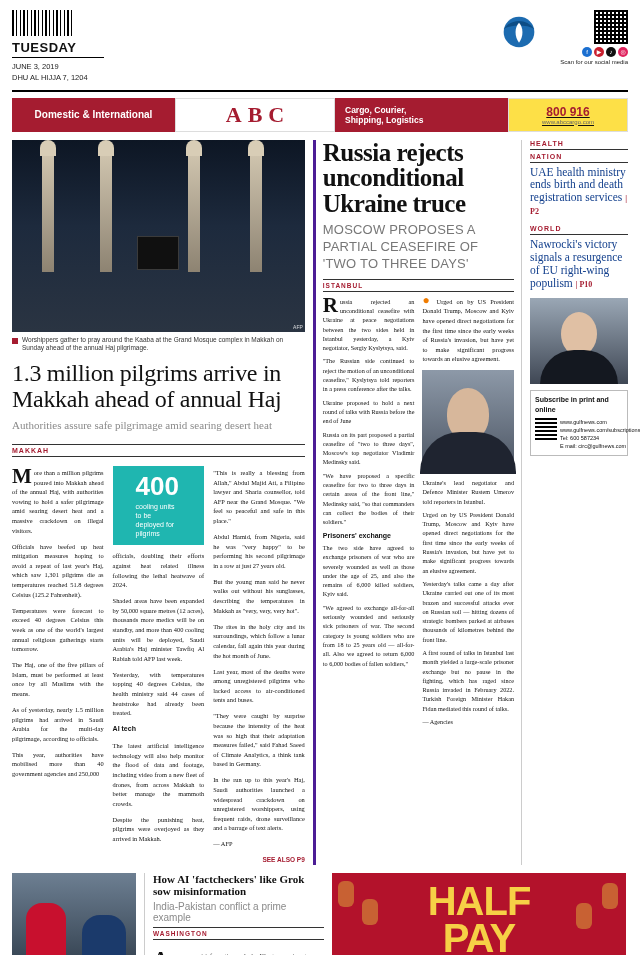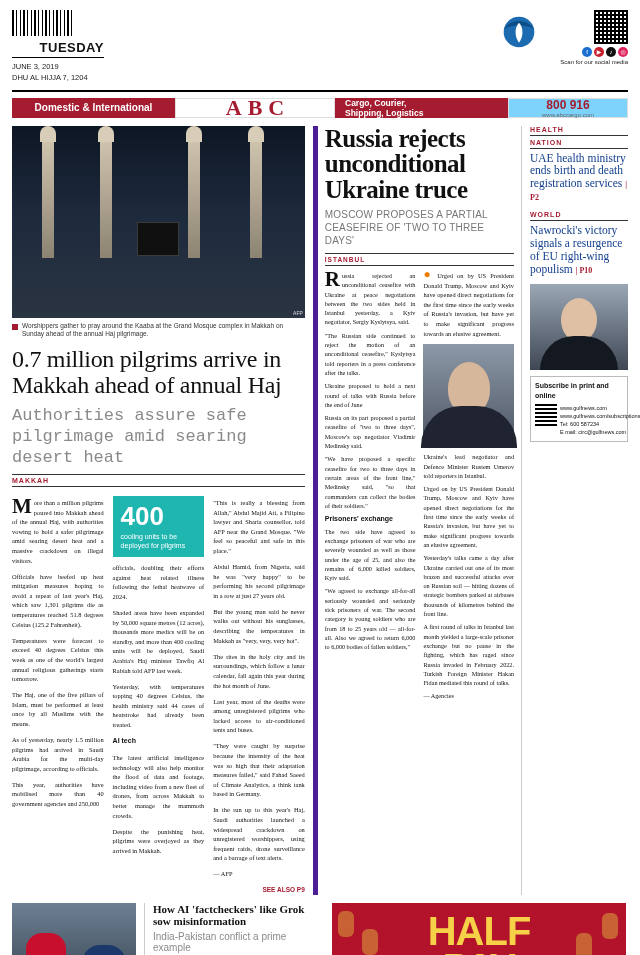--- a/index.html
+++ b/index.html
@@ -11,79 +11,79 @@
     overflow:hidden;
   }
   .page { position:relative; width:640px; height:955px; padding:10px 12px; }
 
   
   .masthead { display:flex; align-items:flex-start; border-bottom:2px solid #000; padding-bottom:6px; }
   .mh-left { width:92px; flex:0 0 92px; }
   .barcode { height:26px; width:62px; background:
      repeating-linear-gradient(90deg,#000 0 2px,#fff 2px 4px,#000 4px 5px,#fff 5px 8px,#000 8px 9px,#fff 9px 11px);
      margin-bottom:4px; }
-  .mh-day { font-family:"Liberation Sans", sans-serif; font-weight:bold; font-size:13px; letter-spacing:.5px; border-bottom:1px solid #000; padding-bottom:2px;text-align:right; }
+  .mh-day { font-family:"Liberation Sans", sans-serif; font-weight:bold; font-size:13px; letter-spacing:.5px; border-bottom:1px solid #000; padding-bottom:2px; }
   .mh-date { font-family:"Liberation Sans", sans-serif; font-size:7.5px; line-height:1.5; margin-top:3px; color:#222; }
   .mh-center { flex:1; text-align:center; position:relative; }
   .site-url { font-family:"Liberation Sans", sans-serif; font-size:9px; color:#b8162c; font-weight:bold; margin-bottom:-2px; }
   .gulf-news { font-family:"Liberation Serif", serif; font-weight:bold; font-size:50px; letter-spacing:-1px; line-height:.95; }
   .mh-right { width:92px; flex:0 0 92px; text-align:right; font-family:"Liberation Sans", sans-serif; }
   .qr { width:34px; height:34px; background:
       repeating-linear-gradient(0deg,#000 0 2px,#fff 2px 4px),
       repeating-linear-gradient(90deg,#000 0 2px,transparent 2px 4px);
       background-blend-mode:multiply; margin-left:auto; margin-bottom:3px; }
   .socials { display:flex; gap:2px; justify-content:flex-end; margin-bottom:2px; }
   .sdot { width:10px;height:10px;border-radius:50%;background:#1b6fd0; color:#fff; font-size:6px; line-height:10px; text-align:center;}
   .sdot.r{background:#c9202f}.sdot.k{background:#111}.sdot.p{background:#e0245e}
   .mh-right small { font-size:6px; display:block; line-height:1.3; color:#222; }
   .falcon { position:absolute; right:-6px; top:2px; width:46px; height:40px; }
 
   
-  .abc-strip { display:flex; align-items:stretch; height:20px; margin-top:6px; font-family:"Liberation Sans", sans-serif; }
+  .abc-strip { display:flex; align-items:stretch; height:34px; margin-top:6px; font-family:"Liberation Sans", sans-serif; }
   .abc-left { flex:1; background:#a51c30; color:#fff; display:flex; align-items:center; justify-content:center; font-size:10px; font-weight:bold; }
   .abc-mid { flex:0 0 160px; background:#fff; border:1px solid #ddd; display:flex; align-items:center; justify-content:center; gap:6px; }
   .abc-letter { font-family:"Liberation Serif", serif; font-weight:bold; font-size:22px; color:#a51c30; }
   .abc-right { flex:1; background:#a51c30; color:#fff; display:flex; flex-direction:column; justify-content:center; padding-left:10px; font-size:8.5px; font-weight:bold; }
-  .abc-phone { flex:0 0 120px; background:#7dd3fc; border:1px solid #ddd; display:flex; flex-direction:column; align-items:center; justify-content:center; }
+  .abc-phone { flex:0 0 120px; background:#fde047; border:1px solid #ddd; display:flex; flex-direction:column; align-items:center; justify-content:center;text-decoration:underline; }
   .abc-phone .num { color:#a51c30; font-weight:bold; font-size:12px; }
   .abc-phone .url { font-size:6px; color:#666; }
 
   
   .grid { display:flex; gap:8px; margin-top:8px; }
   .col-left { width:294px; }
-  .col-mid { width:210px; border-left:5px solid #4c1d95; border-right:1px solid #ccc; padding:0 7px; }
+  .col-mid { width:210px; border-left:3px solid #4c1d95; border-right:1px solid #ccc; padding:0 7px; }
   .col-right { width:98px; }
 
   
   .photo { position:relative; width:100%; height:192px; overflow:hidden; background:#1c2430; }
   .kaaba-sky { position:absolute;inset:0;background:linear-gradient(#0d1624 0%,#1d2a3d 45%,#2a3442 100%); }
   .kaaba-court { position:absolute; left:0; right:0; bottom:0; height:108px; background:radial-gradient(ellipse at 50% 40%, #d8cfc0 0%, #9c9party 1%, #8d8679 55%, #5d5a52 100%); }
   .kaaba-cube { position:absolute; left:50%; top:96px; transform:translateX(-50%); width:42px; height:34px; background:#101010; border:1px solid #3b3b3b; }
   .minaret { position:absolute; bottom:60px; width:12px; height:118px; background:linear-gradient(#cfc4ae,#8d8372); }
   .minaret:after{content:"";position:absolute;top:-14px;left:-2px;width:16px;height:16px;background:#d8cdb6;border-radius:50% 50% 0 0;}
   .m1{left:30px}.m2{left:88px}.m3{left:176px}.m4{left:238px}
   .photo-credit { position:absolute; right:2px; bottom:2px; font-family:"Liberation Sans",sans-serif; font-size:5px; color:#fff; opacity:.8;}
   .caption { display:flex; gap:4px; font-family:"Liberation Sans", sans-serif; font-size:6.5px; line-height:1.35; color:#333; margin-top:4px; }
   .cap-sq { width:6px;height:6px;background:#a51c30; flex:0 0 6px; margin-top:2px;}
 
   .lead-head { font-size:24px; line-height:1.08; font-weight:normal; margin:8px 0 6px; letter-spacing:-.3px; }
-  .lead-sub { font-family:Liberation Mono, monospace; font-size:17px; color:#8a8a8a; line-height:1.25; margin-bottom:0; }
+  .lead-sub { font-family:Liberation Serif, serif; font-size:11px; color:#8a8a8a; line-height:1.25; margin-bottom:6px; }
   .dateline-tag { font-family:"Liberation Sans", sans-serif; font-size:7px; font-weight:bold; letter-spacing:1px; color:#a51c30; border-top:1px solid #333; border-bottom:1px solid #333; display:inline-block; padding:2px 0; margin:4px 0 5px; width:100%; }
   .dropcap::first-letter { float:left; font-size:21px; line-height:.85; font-weight:bold; padding-right:2px; }
   .subhead { font-family:"Liberation Sans", sans-serif; font-weight:bold; font-size:7px; margin:4px 0 2px; }
 
-  .teal-box { background:#1fb6b0; color:#fff; padding:7px 8px; margin:4px 0 6px; }
+  .teal-box { background:#1fb6b0; color:#fff; padding:7px 23px; margin:4px 0 6px; }
   .teal-num { font-family:"Liberation Sans", sans-serif; font-size:26px; font-weight:bold; line-height:1; }
   .teal-txt { font-family:"Liberation Sans", sans-serif; font-size:7px; line-height:1.3; margin-top:3px; }
 
   .seealso { font-family:"Liberation Sans", sans-serif; font-size:6.5px; font-weight:bold; color:#a51c30; text-align:right; }
 
   
   .mid-head { font-size:25px; font-weight:bold; line-height:1.02; margin:0 0 6px; letter-spacing:-.5px; }
-  .mid-kicker { font-family:"Liberation Sans", sans-serif; font-size:10px; color:#777; line-height:1.3; letter-spacing:.2px; margin-bottom:6px; }
+  .mid-kicker { font-family:"Liberation Sans", sans-serif; font-size:13px; color:#777; line-height:1.3; letter-spacing:.2px; margin-bottom:6px; }
   .mid-tag { font-family:"Liberation Sans", sans-serif; font-size:6.5px; font-weight:bold; letter-spacing:1px; color:#a51c30; border-top:1px solid #333; border-bottom:1px solid #333; padding:2px 0; margin-bottom:5px; }
   .mid-cols { display:flex; gap:8px; }
   .mid-c { flex:1; font-size:6.2px; line-height:1.5; text-align:justify; }
   .mid-c p { margin:0 0 4px; }
   .bullet-note { font-size:6.4px; line-height:1.5; }
   .bullet-note .dot { color:#f07c00; font-size:12px; line-height:0; }
 
   .portrait { width:100%; height:104px; background:linear-gradient(#8d99a8,#4b5462); margin:6px 0 4px; position:relative; }
   .portrait .face { position:absolute; left:50%; top:18px; transform:translateX(-50%); width:42px; height:52px; border-radius:50% 50% 45% 45%; background:#d7b79b; }
   .portrait .body { position:absolute; left:50%; bottom:0; transform:translateX(-50%); width:96px; height:42px; background:#1f2430; border-radius:40px 40px 0 0;}
@@ -181,21 +181,21 @@
         <div class="minaret m3"></div>
           <div class="minaret m4"></div>
         <div class="kaaba-cube"></div>
         <div class="photo-credit">AFP</div>
       </div>
       <div class="caption">
         <span class="cap-sq"></span>
         <span>Worshippers gather to pray around the Kaaba at the Grand Mosque complex in Makkah on Sunday ahead of the annual Haj pilgrimage.</span>
       </div>
 
-      <h1 class="lead-head">0.7 million pilgrims arrive in Makkah ahead of annual Haj</h1>
+      <h1 class="lead-head">1.3 million pilgrims arrive in Makkah ahead of annual Haj</h1>
       <div class="lead-sub">Authorities assure safe pilgrimage amid searing desert heat</div>
       <div class="dateline-tag">MAKKAH</div>
 
       <div style="display:flex; gap:9px;">
         <div style="flex:1; font-size:6.4px; line-height:1.5; text-align:justify;">
           <p class="dropcap">More than a million pilgrims poured into Makkah ahead of the annual Haj, with authorities vowing to hold a safer pilgrimage amid searing desert heat and a massive crackdown on illegal visitors.</p>
           <p>Officials have beefed up heat mitigation measures hoping to avoid a repeat of last year's Haj, which saw 1,301 pilgrims die as temperatures reached 51.8 degrees Celsius (125.2 Fahrenheit).</p>
           <p>Temperatures were forecast to exceed 40 degrees Celsius this week as one of the world's largest annual religious gatherings starts tomorrow.</p>
           <p>The Haj, one of the five pillars of Islam, must be performed at least once by all Muslims with the means.</p>
           <p>As of yesterday, nearly 1.5 million pilgrims had arrived in Saudi Arabia for the multi-day pilgrimage, according to officials.</p>

